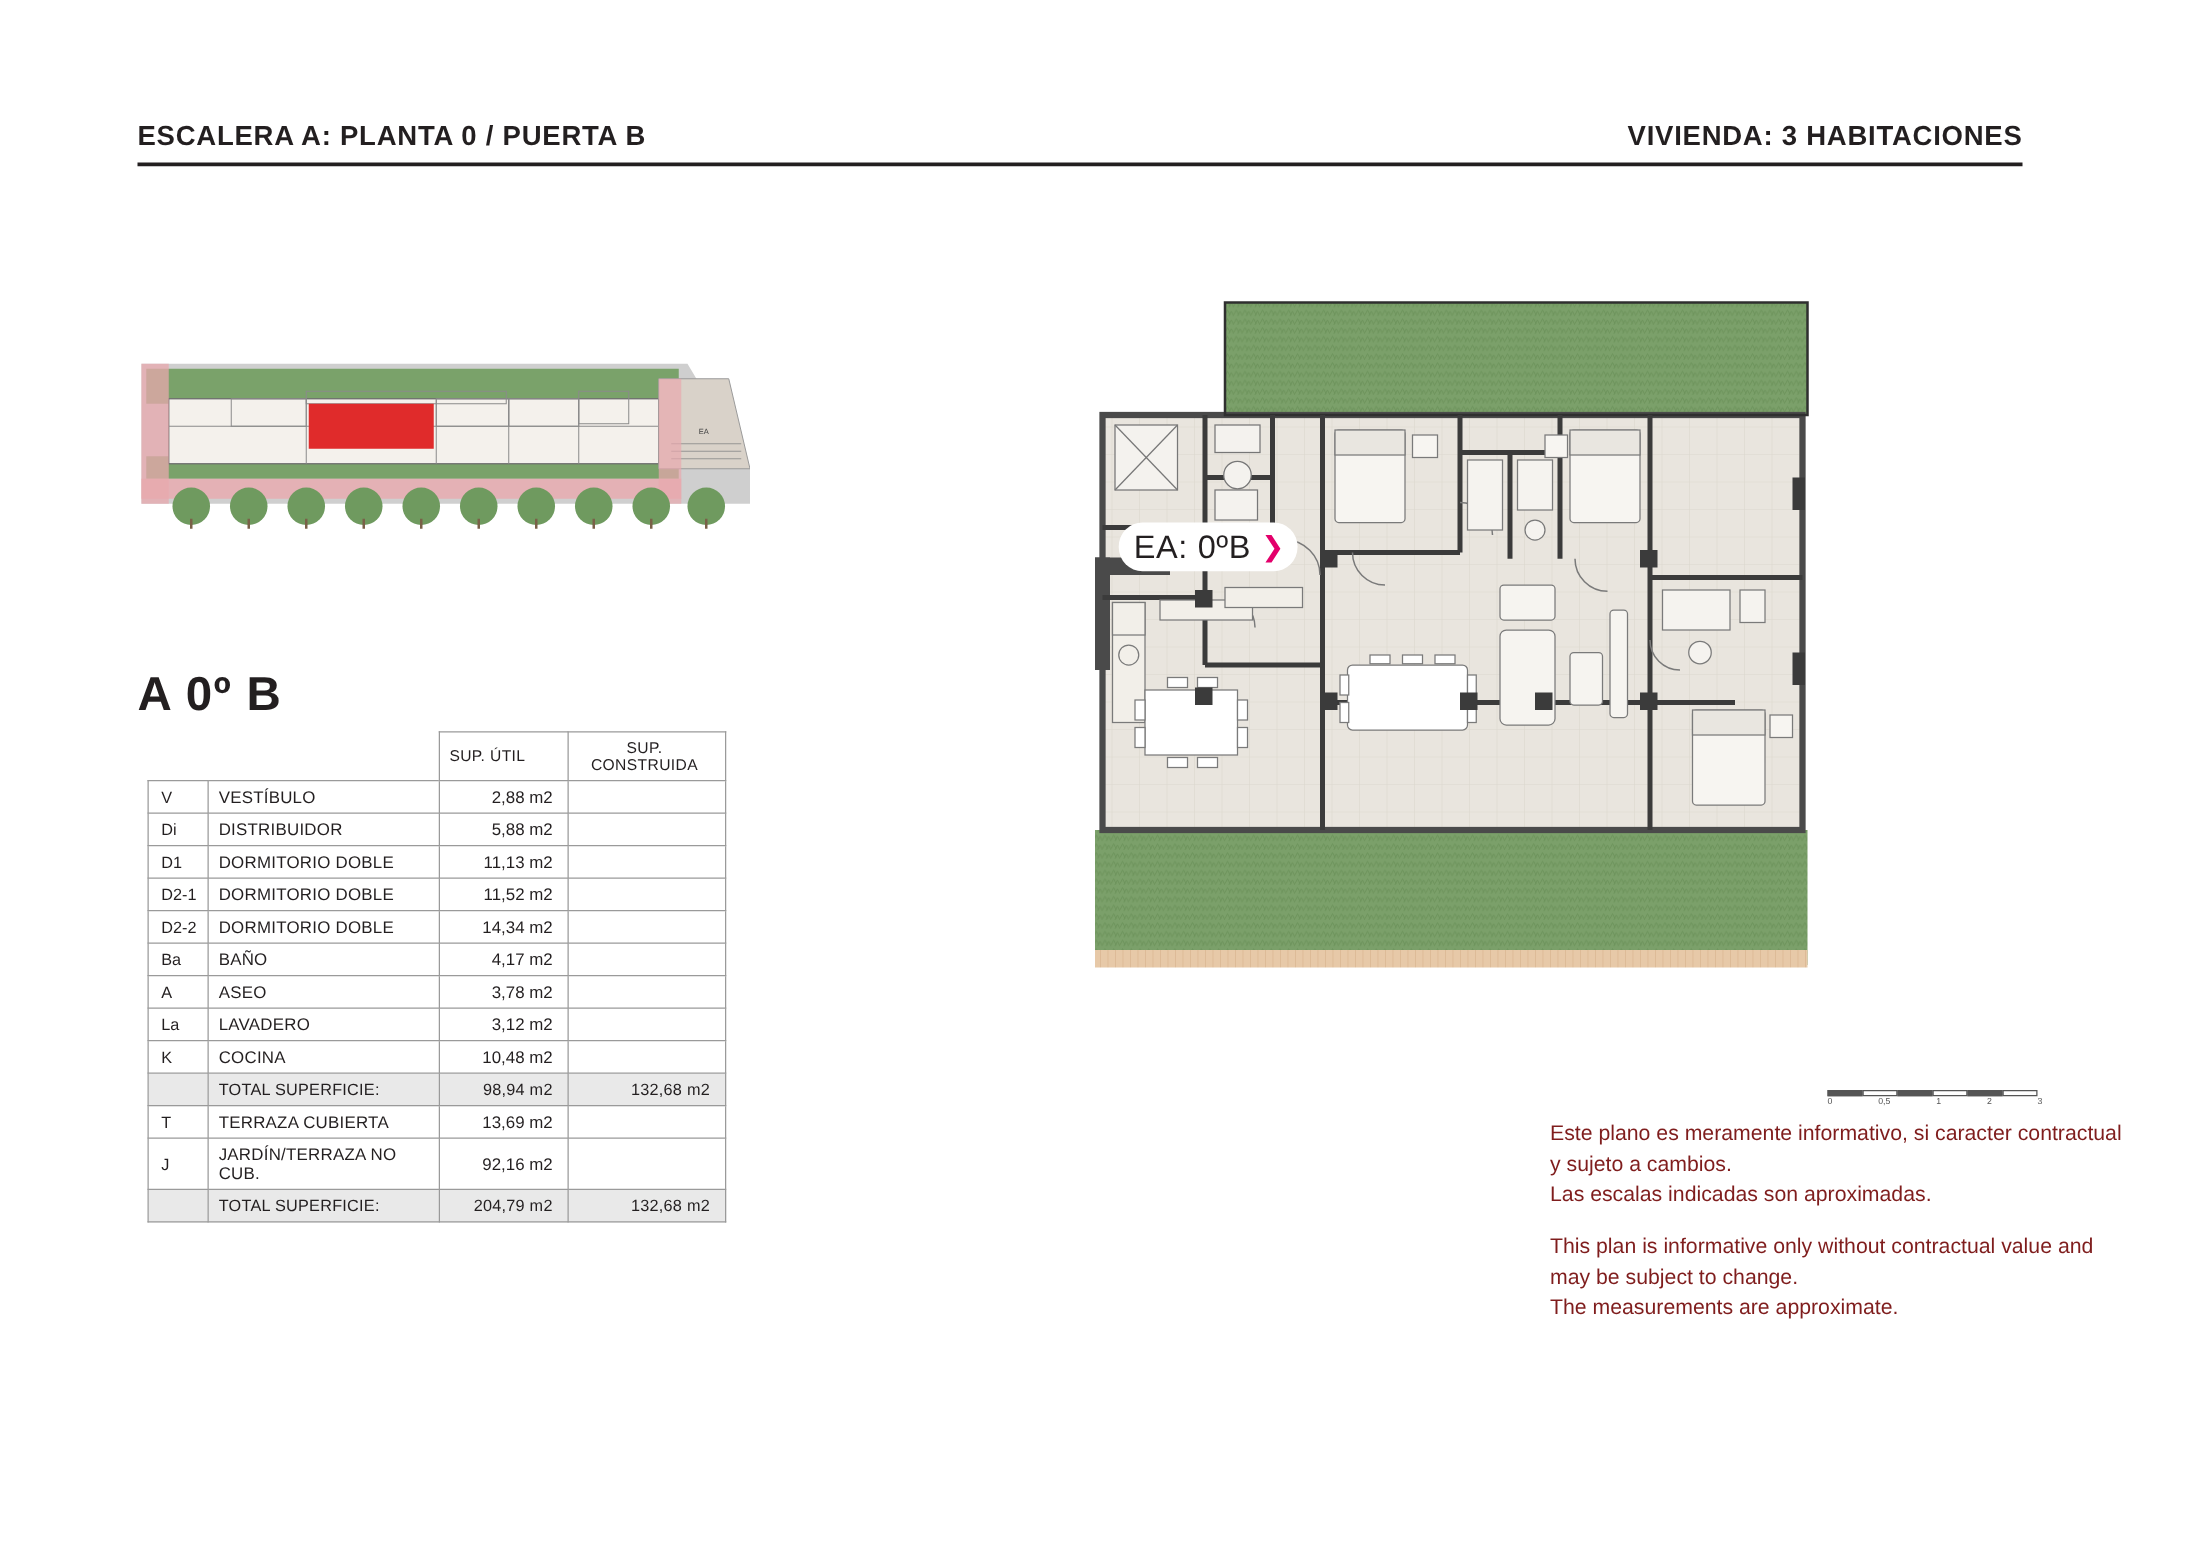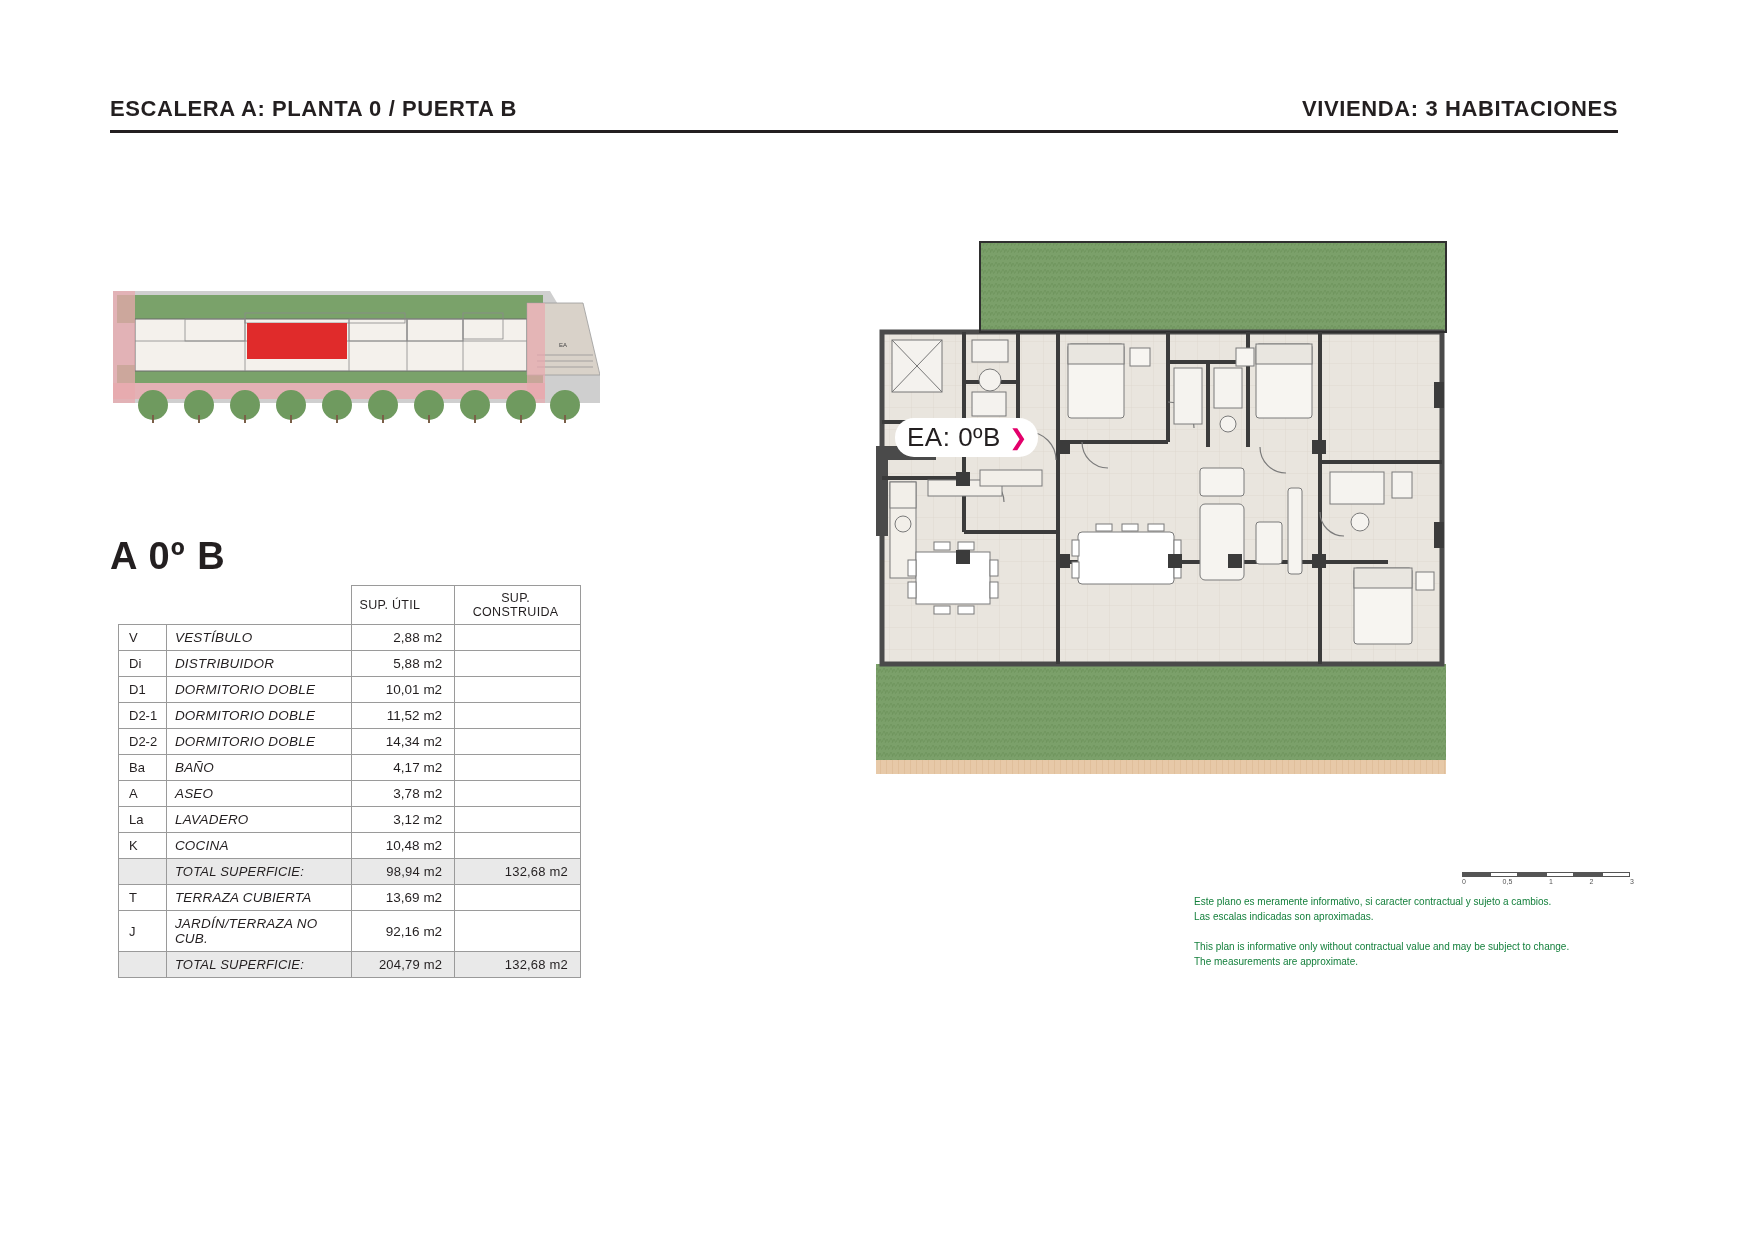--- a/index.html
+++ b/index.html
@@ -68,21 +68,21 @@
     border-collapse: collapse;
     width: 463px;
     font-size: 13.5px;
   }
   table.surface td, table.surface th {
     border: 1px solid #9a9a9a;
     padding: 5px 8px;
     font-weight: normal;
   }
   .col-code { width: 48px; text-align: left; padding-left: 10px !important; font-size: 13px; }
-  .col-name { width: 185px; text-align: left; letter-spacing: 0.2px; font-style: italic; }
+  .col-name { width: 185px; text-align: left; letter-spacing: 0.2px; }
   .col-util { width: 104px; text-align: right; padding-right: 12px !important; }
   .col-constr { width: 126px; text-align: right; padding-right: 12px !important; }
   .hdr td { text-align: center; font-size: 12.5px; letter-spacing: 0.3px; padding: 6px 4px; }
   .no-border { border: none !important; }
   .total-row td {
     background: #e9e9e9;
     font-size: 13px;
     letter-spacing: 0.2px;
   }
   .total-row .col-name { text-align: left; }
@@ -128,25 +128,25 @@
   }
   .scalebar .bar { display: flex; height: 5px; width: 168px; }
   .scalebar .bar div { flex: 1; border: 0.5px solid #555; }
   .scalebar .bar div:nth-child(odd) { background: #555; }
   .scalebar .ticks { display: flex; justify-content: space-between; width: 172px; margin-top: 1px; }
 
   
   .disclaimer {
     position: absolute;
     top: 895px;
-    left: 1194px;
+    left: 1240px;
     width: 470px;
-    font-size: 10px;
+    font-size: 17px;
     line-height: 1.45;
-    color: #15803d;
+    color: #7f1d1d;
   }
   .disclaimer p { margin: 0; }
   .disclaimer .gap { height: 16px; }
 </style>
 </head>
 <body>
 
 <div class="header">
   <div class="header-title">ESCALERA A: PLANTA 0 / PUERTA B</div>
   <div class="header-right">VIVIENDA: 3 HABITACIONES</div>
@@ -237,21 +237,21 @@
       </tr>
       <tr>
         <td class="col-code">Di</td>
         <td class="col-name">DISTRIBUIDOR</td>
         <td class="col-util">5,88 m2</td>
         <td class="col-constr"></td>
       </tr>
       <tr>
         <td class="col-code">D1</td>
         <td class="col-name">DORMITORIO DOBLE</td>
-        <td class="col-util">10,01 m2</td>
+        <td class="col-util">11,13 m2</td>
         <td class="col-constr"></td>
       </tr>
       <tr>
         <td class="col-code">D2-1</td>
         <td class="col-name">DORMITORIO DOBLE</td>
         <td class="col-util">11,52 m2</td>
         <td class="col-constr"></td>
       </tr>
       <tr>
         <td class="col-code">D2-2</td>

